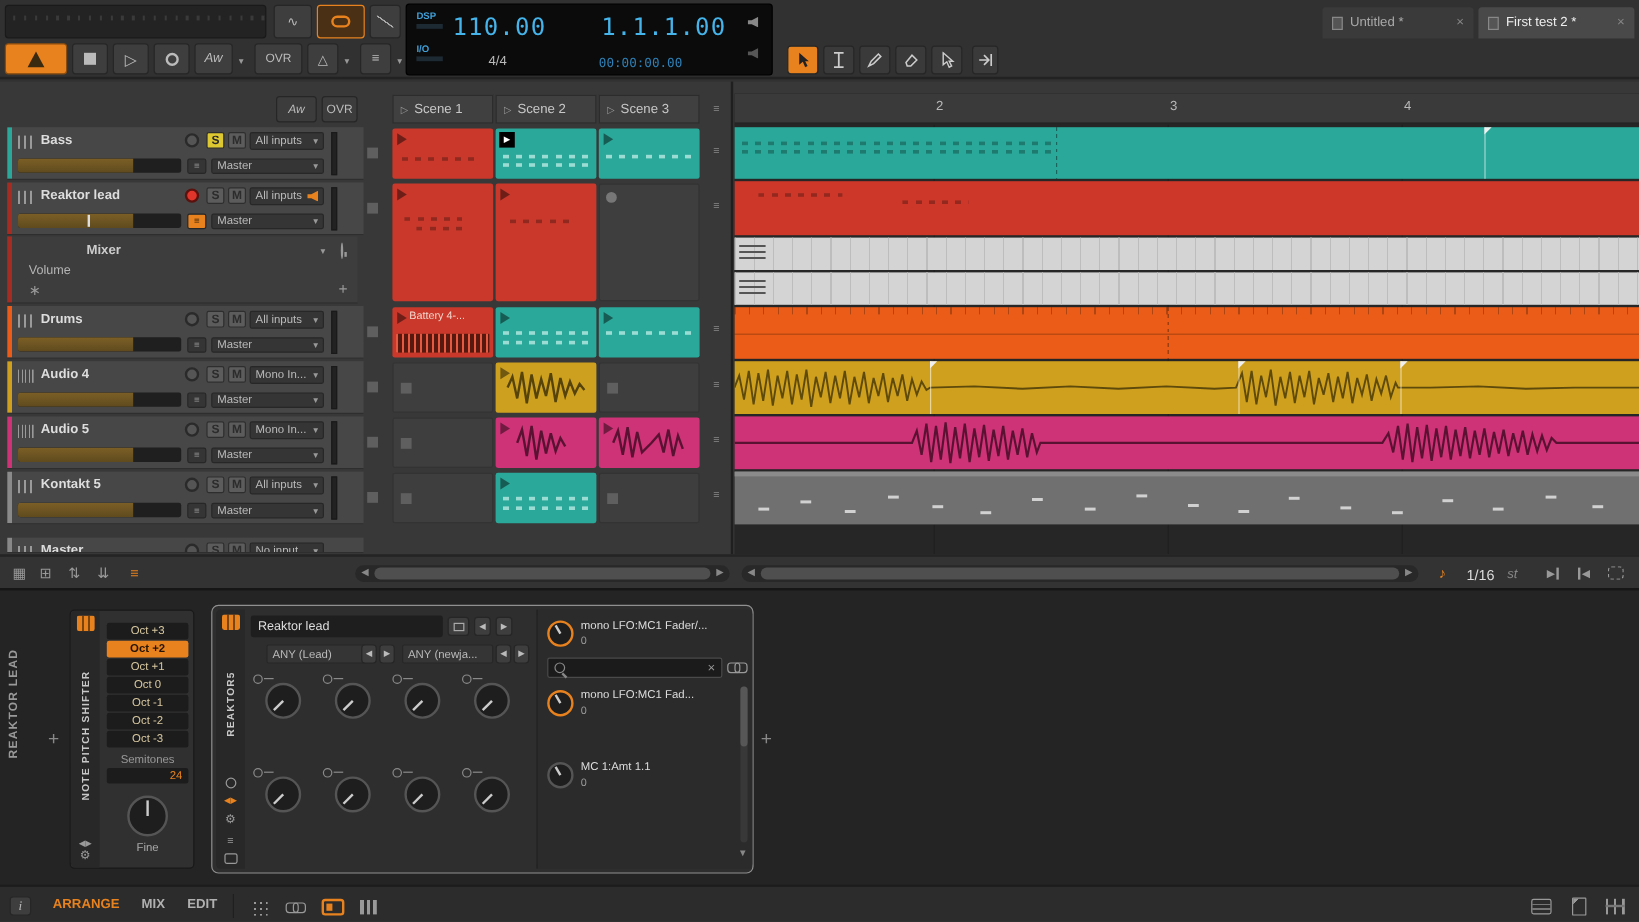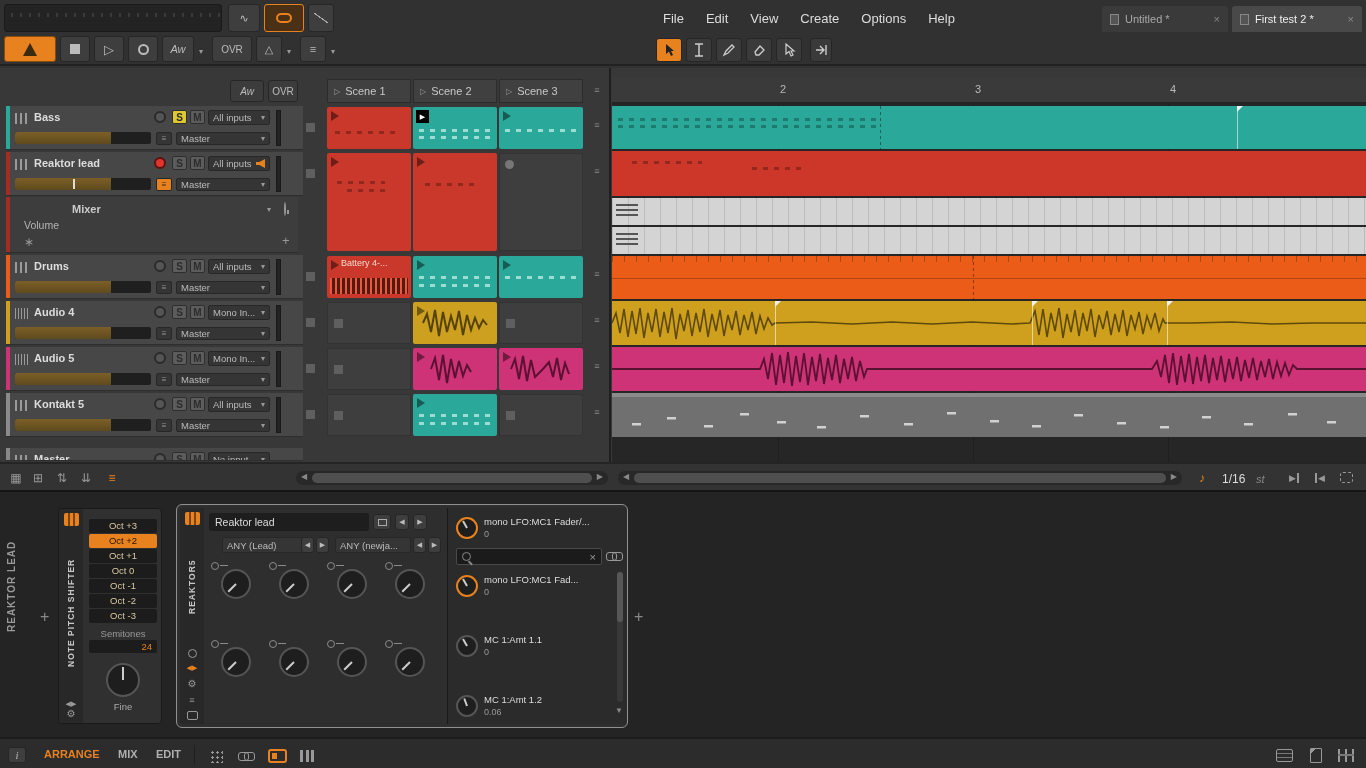--- a/index.html
+++ b/index.html
@@ -88,21 +88,21 @@
 .sr-icon{position:absolute;top:5px;width:20px;height:17px;display:flex;align-items:center;justify-content:center;color:#999;font-size:12px;}
 .scrollbar{position:absolute;top:7px;height:14px;background:#282828;border-radius:7px;}
 .thumb{position:absolute;top:2px;height:10px;background:#4f4f4f;border-radius:5px;}
 .sb-arrow{position:absolute;top:1px;font-size:8px;color:#888;}
 
 #devpanel{position:absolute;left:0;top:490px;width:1366px;height:247px;background:#242424;border-top:2px solid #161616;}
 .dev-strip{position:absolute;background:#282828;display:flex;flex-direction:column;align-items:center;padding:4px 0;}
 .dev-chip{width:15px;height:13px;background:#e8821e;border-radius:2px;background-image:linear-gradient(90deg,transparent 0 4px,#7a4410 4px 6px,transparent 6px 9px,#7a4410 9px 11px,transparent 11px);flex:0 0 auto;}
 .dev-title{flex:1;display:flex;align-items:center;justify-content:center;color:#c8c8c8;font-size:8.5px;font-weight:bold;}
 .oct-btn{position:absolute;left:30px;width:68px;height:14px;background:#1c1c1c;border-radius:2px;color:#d8c8a0;font-size:9.5px;text-align:center;line-height:14px;}
-.oct-btn.on{background:#e8821e;color:#241405;font-weight:normal;}
+.oct-btn.on{background:#e8821e;color:#241405;font-weight:bold;}
 .knob{position:relative;border-radius:50%;background:#1e1e1e;border:2px solid #555;}
 .knob::after{content:"";position:absolute;left:50%;top:50%;width:2px;height:42%;background:#ccc;margin-left:-1px;transform-origin:50% 0;transform:rotate(var(--pt,45deg));}
 .knob.okn{border-color:#e8821e;}
 .maparrow{position:relative;width:18px;height:9px;}
 .maparrow::before{content:"";position:absolute;left:0;top:1px;width:6px;height:6px;border:1.5px solid #8a8a8a;border-radius:50%;}
 .maparrow::after{content:"";position:absolute;left:9px;top:3.5px;width:8px;height:1.5px;background:#8a8a8a;}
 .mod-entry{position:absolute;left:0;width:170px;height:30px;}
 .mod-name{position:absolute;left:36px;top:2px;width:130px;font-size:9.5px;color:#ddd;white-space:nowrap;overflow:hidden;}
 .mod-val{position:absolute;left:36px;top:15px;font-size:9px;color:#999;}
 .mag{width:9px;height:9px;border:1.5px solid #888;border-radius:50%;position:relative;flex:0 0 auto;}
@@ -160,24 +160,33 @@
     </div>
   <div class="abs btn" style="left:256px;top:36px;width:26px;height:26px;">
       <span>△</span>
     </div>
   <div class="abs" style="left:284px;top:44px;"><span class="caret">▾</span></div>
   <div class="abs btn" style="left:300px;top:36px;width:26px;height:26px;">
       <span>≡</span>
     </div>
   <div class="abs" style="left:328px;top:44px;"><span class="caret">▾</span></div>
 
-
-  <div class="abs" style="left:652px;top:6px;">
-    <span class="menu-item">File</span><span class="menu-item">Edit</span><span class="menu-item">View</span><span class="menu-item">Create</span><span class="menu-item">Options</span><span class="menu-item">Help</span>
-  </div>
+  <div id="display">
+    <span class="abs disp-label" style="left:8px;top:5px;">DSP</span>
+    <span class="abs disp-meter" style="left:8px;top:16px;"></span>
+    <span class="abs disp-label" style="left:8px;top:32px;">I/O</span>
+    <span class="abs disp-meter" style="left:8px;top:43px;"></span>
+    <span class="abs disp-big" style="left:38px;top:6px;">110.00</span>
+    <span class="abs" style="left:68px;top:41px;font-size:11px;color:#bbb;">4/4</span>
+    <span class="abs disp-big" style="left:162px;top:6px;">1.1.1.00</span>
+    <span class="abs disp-small" style="left:160px;top:43px;">00:00:00.00</span>
+    <span class="abs spk" style="left:284px;top:10px;"></span>
+    <span class="abs spk" style="left:284px;top:36px;opacity:.6;"></span>
+  </div>
+
 
   <div class="tab" style="left:1102px;width:126px;background:#3a3a3a;color:#a8a8a8;">
     <span class="doc"></span>
     <span style="font-size:11px;">Untitled *</span>
     <span class="tab-close">×</span>
   </div>
   <div class="tab" style="left:1232px;width:130px;background:#494949;color:#eee;">
     <span class="doc"></span>
     <span style="font-size:11px;">First test 2 *</span>
     <span class="tab-close">×</span>
@@ -707,25 +716,20 @@
       <div class="mod-entry" style="top:64px;">
         <div class="knob okn" style="position:absolute;left:8px;top:3px;width:22px;height:22px;--pt:150deg;"></div>
         <div class="mod-name">mono LFO:MC1 Fad...</div>
         <div class="mod-val">0</div>
       </div>
       <div class="mod-entry" style="top:124px;">
         <div class="knob" style="position:absolute;left:8px;top:3px;width:22px;height:22px;--pt:150deg;"></div>
         <div class="mod-name">MC 1:Amt 1.1</div>
         <div class="mod-val">0</div>
       </div>
-      <div class="mod-entry" style="top:184px;">
-        <div class="knob" style="position:absolute;left:8px;top:3px;width:22px;height:22px;--pt:160deg;"></div>
-        <div class="mod-name">MC 1:Amt 1.2</div>
-        <div class="mod-val">0.06</div>
-      </div>
       <div class="abs" style="left:169px;top:64px;width:6px;height:130px;background:#383838;border-radius:3px;">
           <div style="width:6px;height:50px;background:#575757;border-radius:3px;"></div>
         </div>
       <span class="abs" style="left:167px;top:198px;font-size:8px;color:#888;">▼</span>
     </div>
   </div>
 
   <span class="abs" style="left:634px;top:116px;font-size:16px;color:#888;">+</span>
 </div>
 

